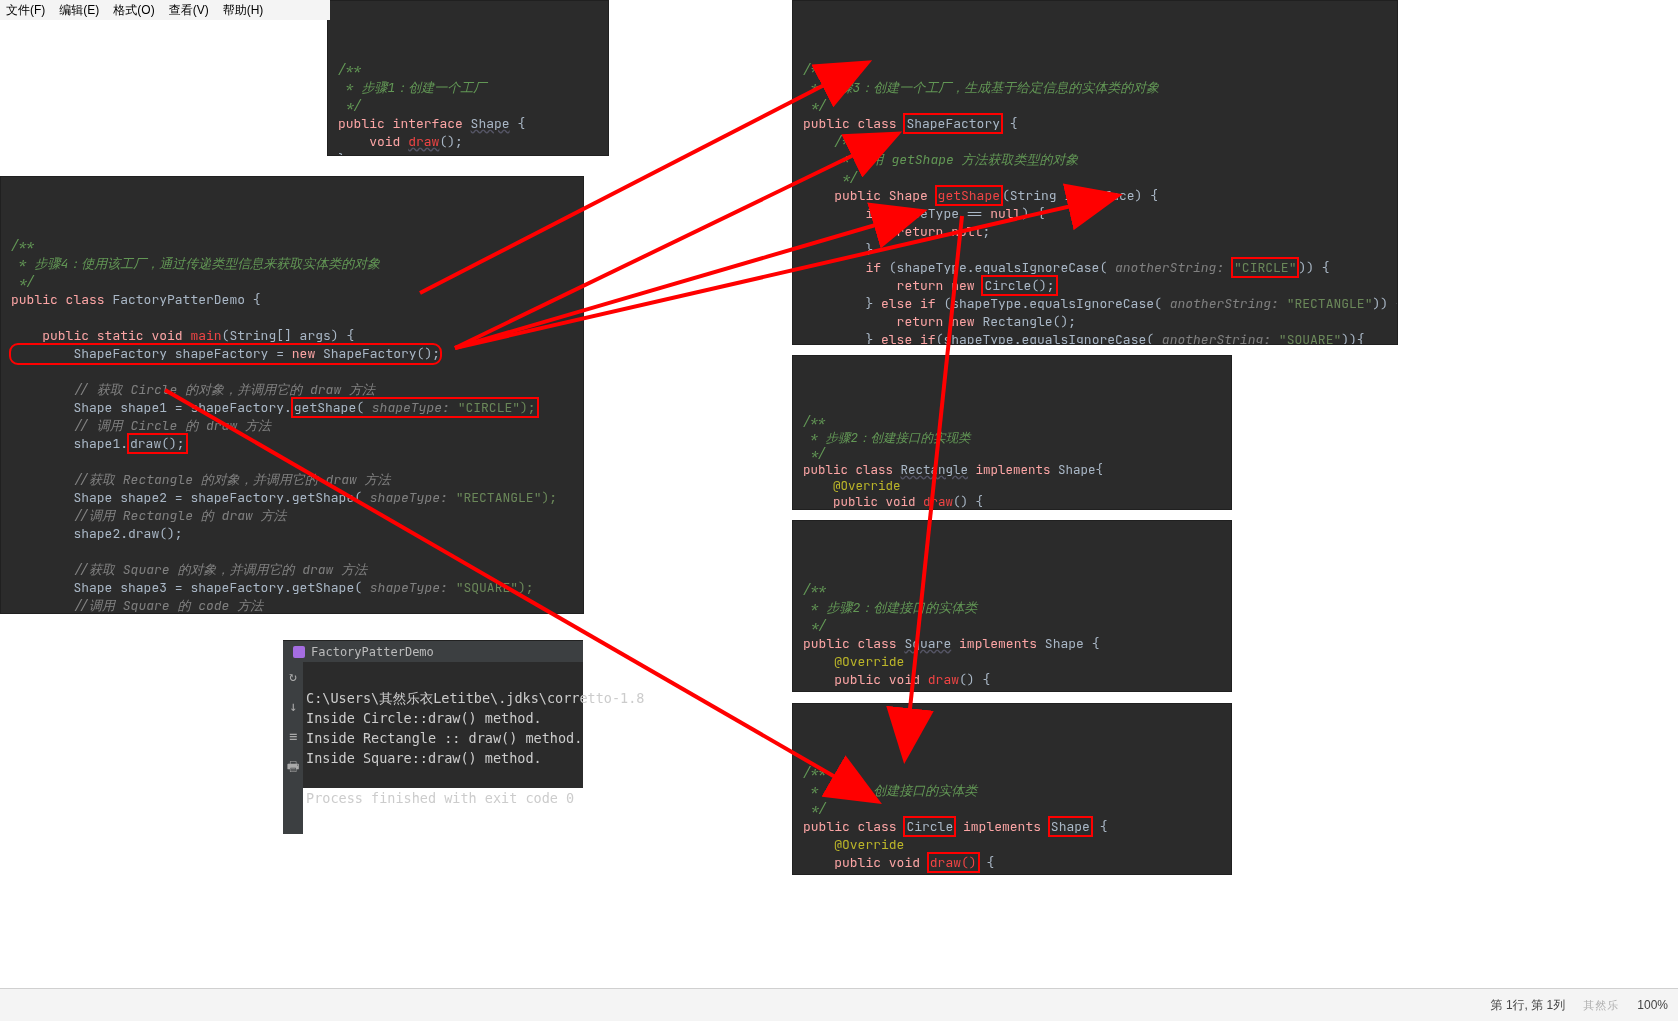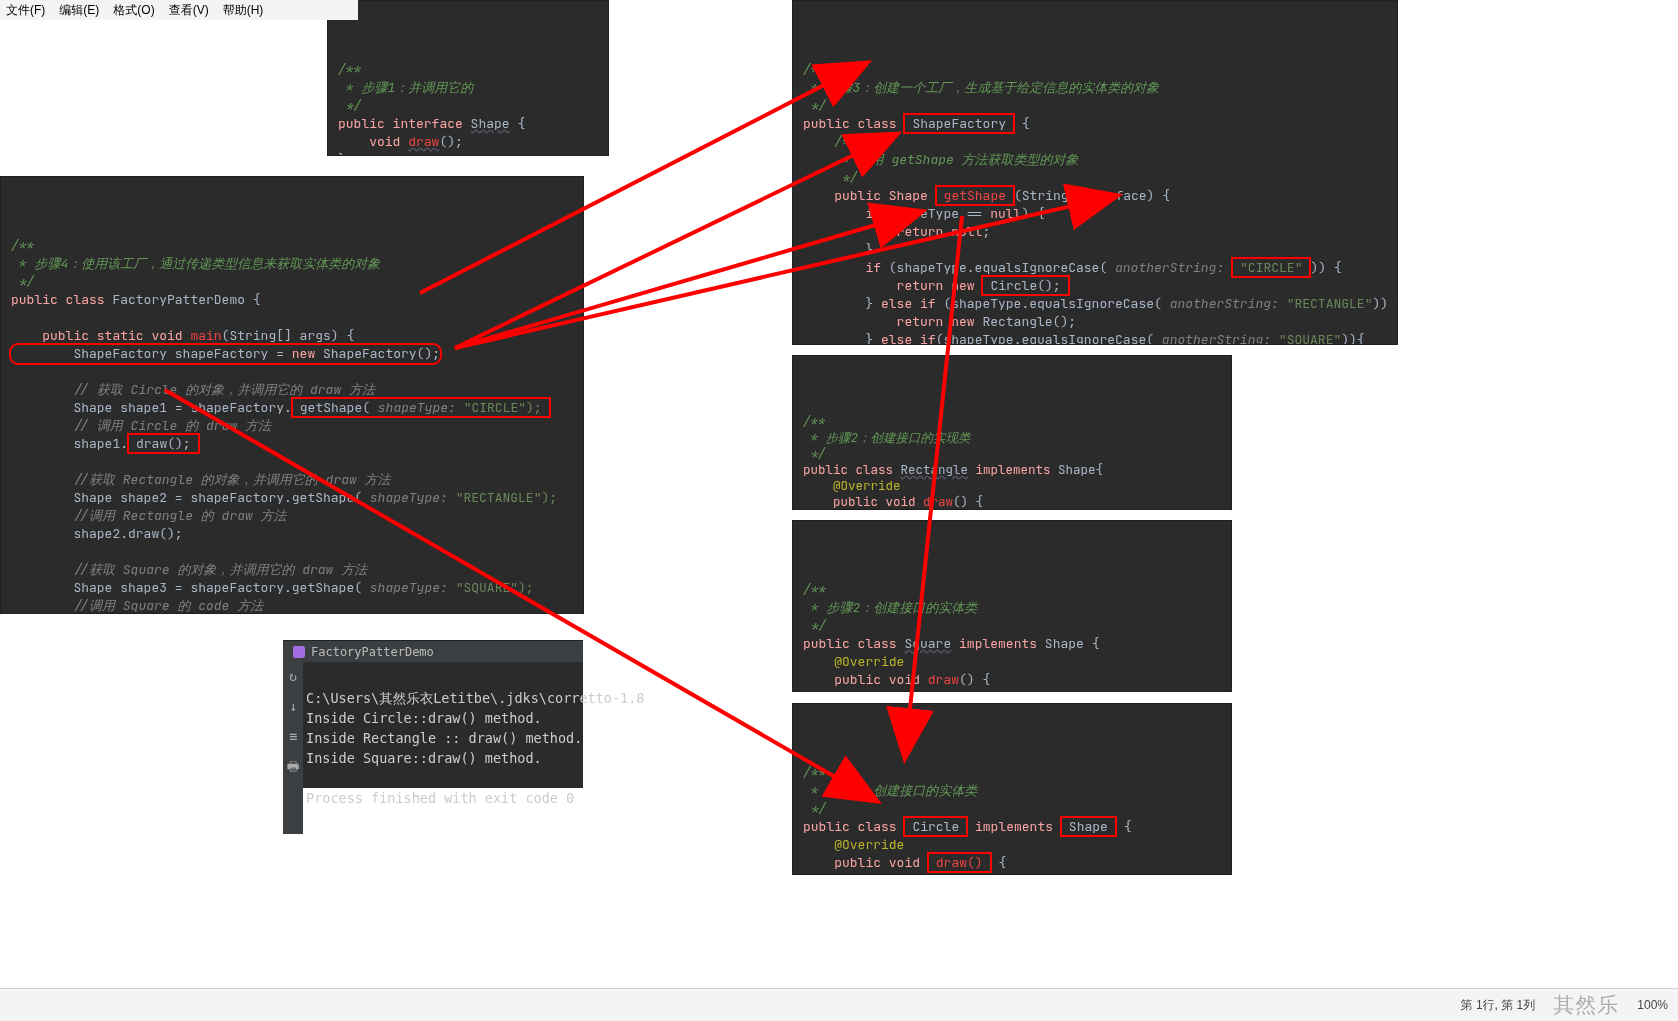--- a/index.html
+++ b/index.html
@@ -8,21 +8,21 @@
     width: 1678px; height: 1021px;
     background: #ffffff;
     font-family: "Segoe UI", "Microsoft YaHei", sans-serif;
     font-size: 13px;
     overflow: hidden;
     position: relative;
   }
   .menubar {
     position: absolute;
     left: 0; top: 0;
-    width: 358px; height: 20px;
+    width: 330px; height: 20px;
     background: #f4f4f4;
     color: #000;
     font-size: 12px;
     padding: 2px 6px;
     display: flex;
     gap: 14px;
     z-index: 20;
   }
   .menubar span { cursor: default; }
   .code-panel {
@@ -76,41 +76,41 @@
   }
   .tab-hdr .sq { width:12px;height:12px;background:#a56de2;display:inline-block;border-radius:2px;}
 
   .statusbar {
     position:absolute; bottom:0; left:0; right:0; height:22px;
     background:#f4f4f4; border-top:1px solid #d0d0d0;
     font-size:12px; color:#444;
     display:flex; justify-content:flex-end; align-items:center;
     padding: 16px 10px; gap:18px;
   }
-  .statusbar .wm { opacity:0.65; font-size:21px; color:#888; letter-spacing:1px; }
+  .statusbar .wm { opacity:0.65; font-size:11px; color:#888; letter-spacing:1px; }
 
   svg.arrows { position:absolute; left:0; top:0; width:1678px; height:1021px; pointer-events:none; z-index:50; }
 
-  .rbox2 { border:2px solid red; padding:0 7px; margin:0 -1px; }
+  .rbox2 { border:2px solid red; padding:0 1px; margin:0 -1px; }
 </style>
 </head>
 <body>
 
 <div class="menubar">
   <span>文件(F)</span>
   <span>编辑(E)</span>
   <span>格式(O)</span>
   <span>查看(V)</span>
   <span>帮助(H)</span>
 </div>
 
 <div class="code-panel" style="left:327px; top:0px; width:282px; height:156px;">
  <div class="inner">
 <span class="doc">/**</span>
-<span class="doc"> * 步骤1：并调用它的</span>
+<span class="doc"> * 步骤1：创建一个工厂</span>
 <span class="doc"> */</span>
 <span class="kw">public interface </span><span class="hl">Shape</span><span> {</span>
 <span class="kw">    void </span><span class="fn hl">draw</span><span>();</span>
 <span>}</span>
  </div>
 </div>
 
 <div class="code-panel" style="left:0px; top:176px; width:584px; height:438px;">
  <div class="inner">
 <span class="doc">/**</span>

